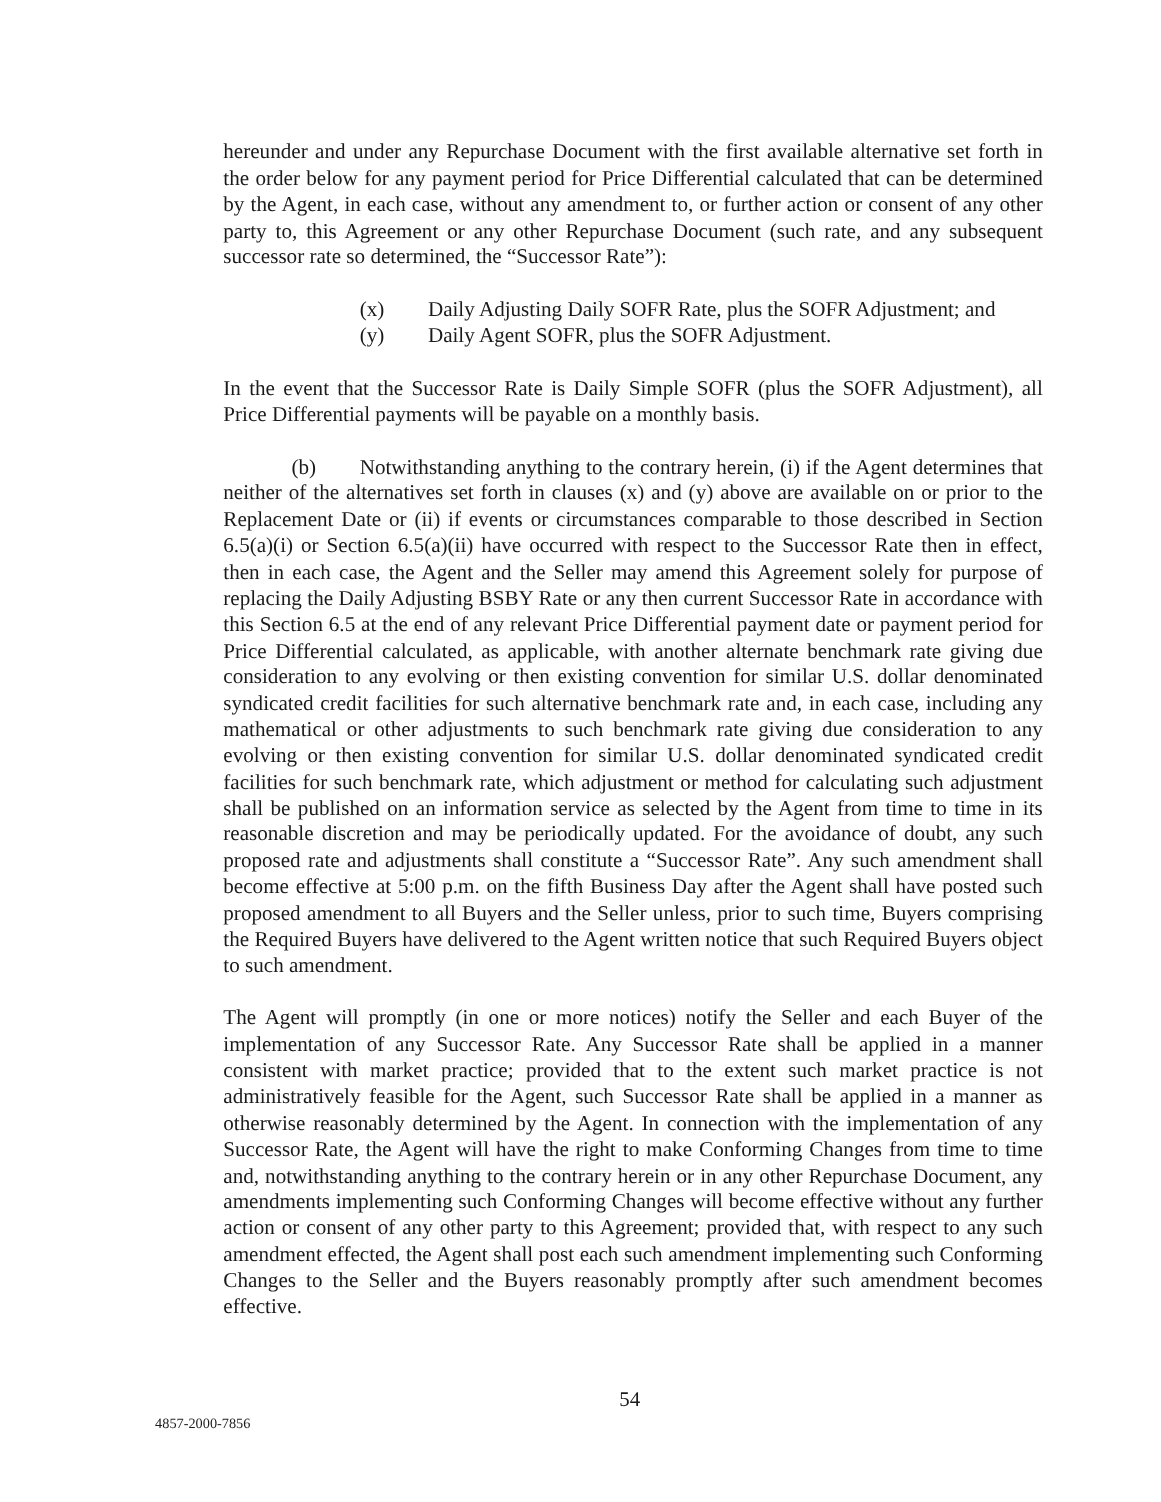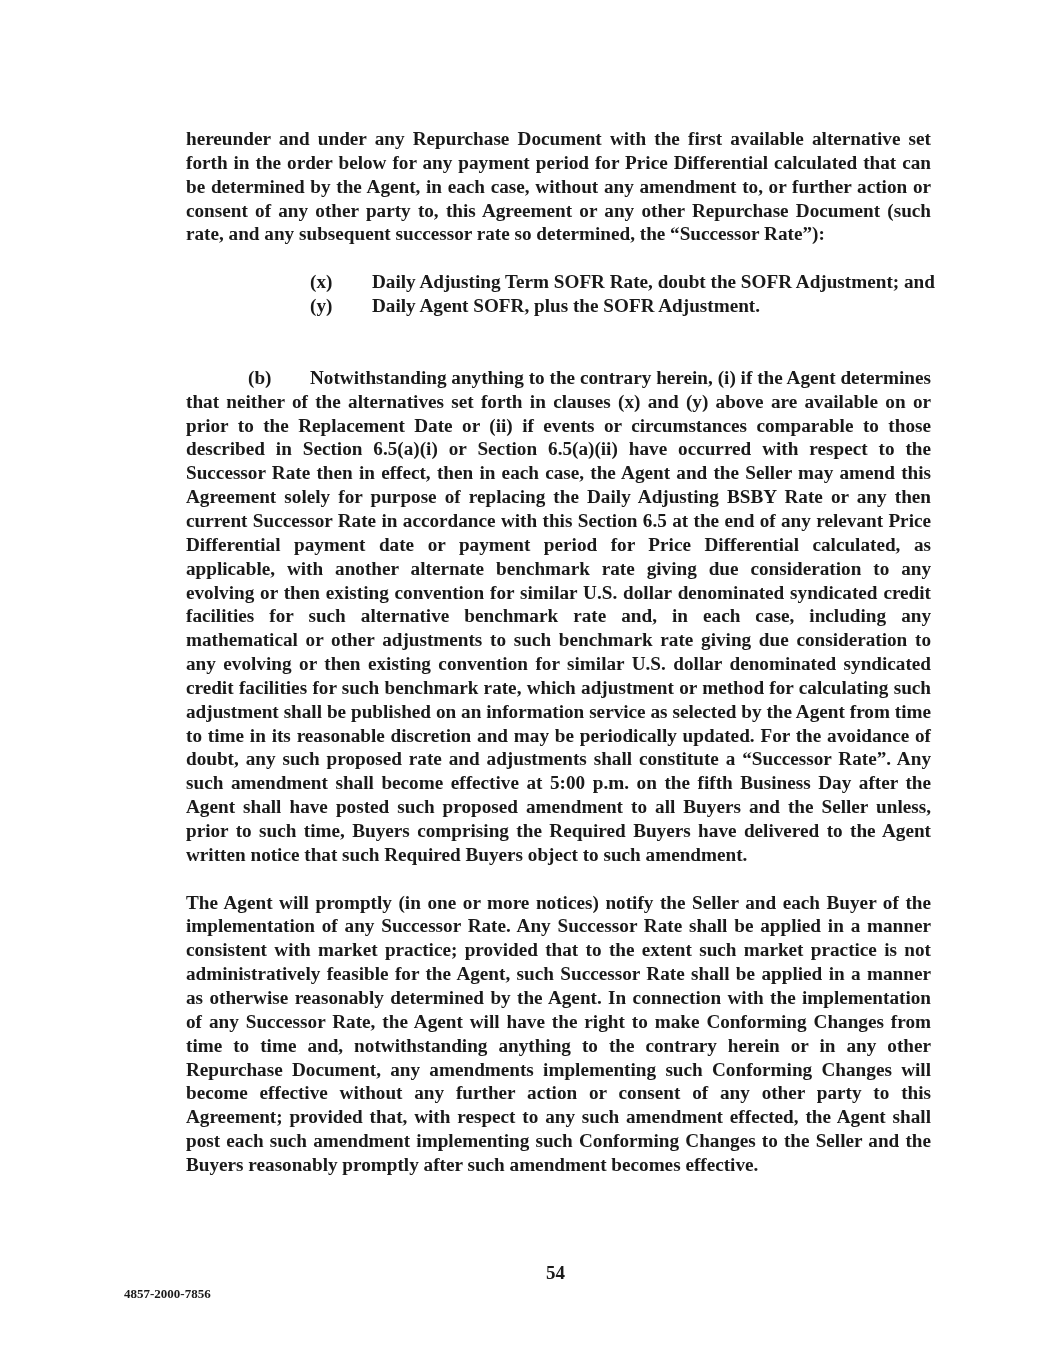--- a/index.html
+++ b/index.html
@@ -10,24 +10,23 @@
     body {
       width: 1055px;
       height: 1365px;
       position: relative;
       overflow: hidden;
       color: #1a1a1a;
       font-family: "Liberation Serif", "DejaVu Serif", serif;
     }
     .page {
       position: absolute;
-      left: 0; top: 0;
+      left: 17px; top: 0;
       width: 918px;
       height: 1365px;
-      font-weight: bold;
     }
     .body-text {
       position: absolute;
       left: 186px;
       top: 127px;
       width: 745px;
       font-size: 19.2px;
       line-height: 23.85px;
     }
     .para {
@@ -80,30 +79,31 @@
 <div class="page">
   <div class="body-text">
 
     <p class="para">hereunder and under any Repurchase Document with the first available alternative set forth in the order below for any payment period for Price Differential calculated that can be determined by the Agent, in each case, without any amendment to, or further action or consent of any other party to, this Agreement or any other Repurchase Document (such rate, and any subsequent successor rate so determined, the “Successor Rate”):</p>
 
     <div class="gap"></div>
 
     <ul class="list">
       <li class="list-item">
         <span class="list-marker">(x)</span>
-        <span>Daily Adjusting Term SOFR Rate, doubt the SOFR Adjustment; and</span>
+        <span>Daily Adjusting Daily SOFR Rate, plus the SOFR Adjustment; and</span>
       </li>
       <li class="list-item">
         <span class="list-marker">(y)</span>
         <span>Daily Agent SOFR, plus the SOFR Adjustment.</span>
       </li>
     </ul>
 
     <div class="gap"></div>
 
+    <p class="para">In the event that the Successor Rate is Daily Simple SOFR (plus the SOFR Adjustment), all Price Differential payments will be payable on a monthly basis.</p>
 
     <div class="gap"></div>
 
     <p class="para"><span class="indent-label">(b)</span><span>Notwithstanding anything to the contrary herein, (i) if the Agent determines that neither of the alternatives set forth in clauses (x) and (y) above are available on or prior to the Replacement Date or (ii) if events or circumstances comparable to those described in Section 6.5(a)(i) or Section 6.5(a)(ii) have occurred with respect to the Successor Rate then in effect, then in each case, the Agent and the Seller may amend this Agreement solely for purpose of replacing the Daily Adjusting BSBY Rate or any then current Successor Rate in accordance with this Section 6.5 at the end of any relevant Price Differential payment date or payment period for Price Differential calculated, as applicable, with another alternate benchmark rate giving due consideration to any evolving or then existing convention for similar U.S. dollar denominated syndicated credit facilities for such alternative benchmark rate and, in each case, including any mathematical or other adjustments to such benchmark rate giving due consideration to any evolving or then existing convention for similar U.S. dollar denominated syndicated credit facilities for such benchmark rate, which adjustment or method for calculating such adjustment shall be published on an information service as selected by the Agent from time to time in its reasonable discretion and may be periodically updated. For the avoidance of doubt, any such proposed rate and adjustments shall constitute a “Successor Rate”. Any such amendment shall become effective at 5:00 p.m. on the fifth Business Day after the  Agent shall have posted such proposed amendment to all Buyers and the Seller unless, prior to such time, Buyers comprising the Required Buyers have delivered to the Agent written notice that such Required Buyers object to such amendment.</span></p>
 
     <div class="gap"></div>
 
     <p class="para">The Agent will promptly (in one or more notices) notify the Seller and each Buyer of the implementation of any Successor Rate.  Any Successor Rate shall be applied in a manner consistent with market practice; provided that to the extent such market practice is not administratively feasible for the Agent, such Successor Rate shall be applied in a manner as otherwise reasonably determined by the Agent.  In connection with the implementation of any Successor Rate, the Agent will have the right to make Conforming Changes from time to time and, notwithstanding anything to the contrary herein or in any other Repurchase Document, any amendments implementing such Conforming Changes will become effective without any further action or consent of any other party to this Agreement; provided that, with respect to any such amendment effected, the Agent shall post each such amendment implementing such Conforming Changes to the Seller and the Buyers reasonably promptly after such amendment becomes effective.</p>
   </div>
 

